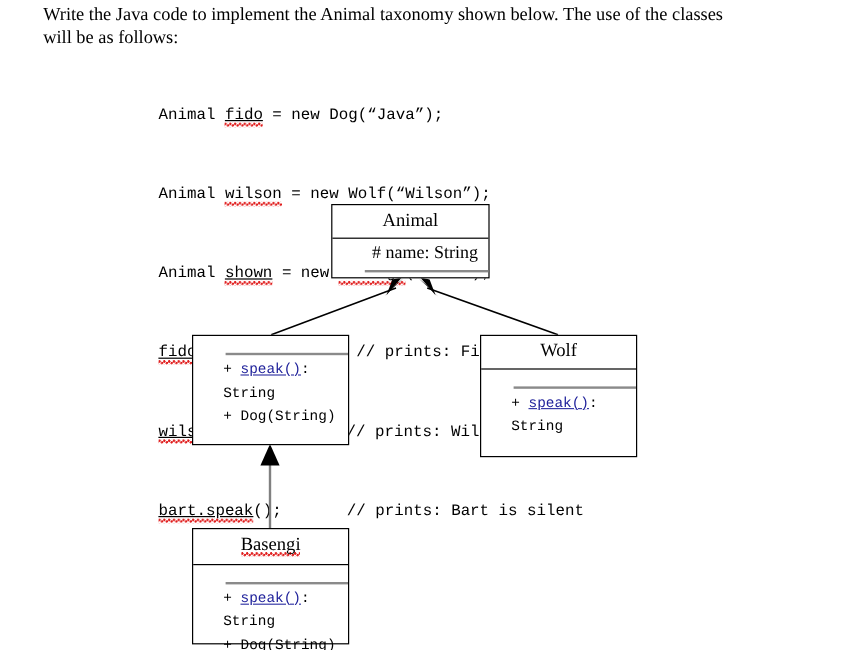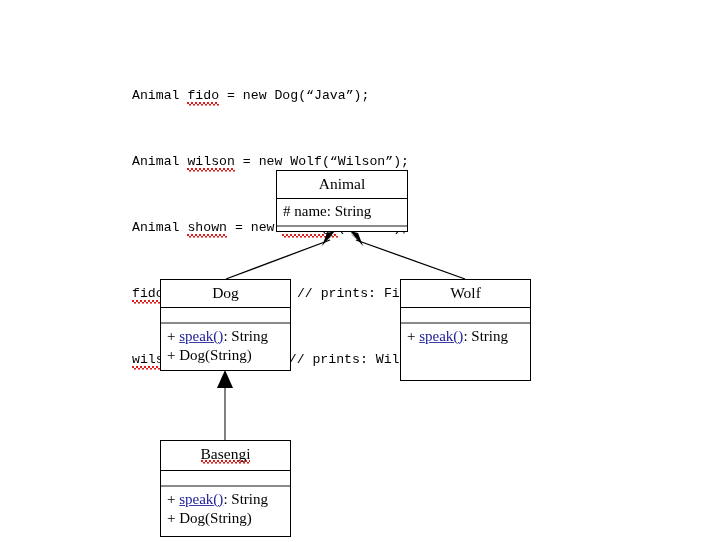--- a/index.html
+++ b/index.html
@@ -53,20 +53,21 @@
     display: inline-block;
     background-image:
       radial-gradient(circle at 1px 1.2px, #e01b1b 0.9px, rgba(255,255,255,0) 1.2px),
       radial-gradient(circle at 3px 2.6px, #e01b1b 0.9px, rgba(255,255,255,0) 1.2px);
     background-size: 4px 4px;
     background-repeat: repeat-x;
     background-position: 0 100%;
     padding-bottom: 2px;
   }
   .sq-ul {
+    text-decoration: underline;
     text-decoration-color: #000000;
     text-underline-offset: 1px;
     text-align: center;
   }
 
   
   .uml-box {
     position: absolute;
     box-sizing: border-box;
     border: 1.3px solid #000000;
@@ -84,32 +85,34 @@
   }
   .uml-attrs {
     box-sizing: border-box;
     font-family: "Liberation Serif", "DejaVu Serif", serif;
     font-size: 15px;
     line-height: 1;
     padding: 5px 0 6px 6px;
     border-bottom: 2.2px solid #8a8a8a;
     color: #000000;
     min-height: 12px;
+    margin-left: 27px;
   }
   .uml-attrs.empty {
     padding: 0;
     height: 16px;
   }
   .uml-ops {
     box-sizing: border-box;
-    font-family: Liberation Serif, serif;
-    font-size: 15px;
+    font-family: Liberation Mono, monospace;
+    font-size: 12px;
     line-height: 19.5px;
     padding: 3px 0 3px 6px;
     color: #000000;
+    margin-left: 19px;
   }
   .uml-ops.empty {
     height: 18px;
     padding: 0;
   }
   .op-link {
     color: #20229b;
     text-decoration: underline;
     text-decoration-color: #3a3ca8;
   }
@@ -122,33 +125,39 @@
     width: 710px;
     height: 542px;
     pointer-events: none;
   }
 </style>
 </head>
 <body>
 
 <div id="page">
 
+  <div class="prompt">
+    <span>Write the Java code to implement the Animal taxonomy shown below.  The use of the classes</span>
+    <br>
+    <span>will be as follows:</span>
+  </div>
 
   <div class="code-block">
 
     <div class="code-line"><span>Animal </span><span class="sq sq-ul">fido</span><span> = new Dog(“Java”);</span></div>
 
     <div class="code-line"><span>Animal </span><span class="sq">wilson</span><span> = new Wolf(“Wilson”);</span></div>
 
     <div class="code-line"><span>Animal </span><span class="sq sq-ul">shown</span><span> = new </span><span class="sq">Basengi</span><span>(“Bart”);</span></div>
 
     <div class="code-line"><span class="sq sq-ul">fido.speak</span><span>();</span><span style="display:inline-block;width:62px"></span><span class="code-comment">// prints: Fido barks!</span></div>
 
     <div class="code-line"><span class="sq sq-ul">wilson.speak</span><span>();</span><span style="display:inline-block;width:38px"></span><span class="code-comment">// prints: Wilson howls!</span></div>
 
+    <div class="code-line"><span class="sq sq-ul">bart.speak</span><span>();</span><span style="display:inline-block;width:54px"></span><span class="code-comment">// prints: Bart is silent</span></div>
 
   </div>
 
   <svg id="connectors" viewBox="0 0 710 542" xmlns="http://www.w3.org/2000/svg">
 
     <line x1="226" y1="279" x2="330" y2="240" stroke="#000000" stroke-width="1.3"></line>
     <polygon points="335,231 322,246 327,233" fill="#000000"></polygon>
     <polygon points="336,232 320,247 330,237" fill="#000000"></polygon>
 
     <line x1="465" y1="279" x2="356" y2="240" stroke="#000000" stroke-width="1.3"></line>
@@ -159,21 +168,20 @@
     <polygon points="225,370 217,388 233,388" fill="#000000"></polygon>
   </svg>
 
   <div class="uml-box" id="box-animal" style="left:276px; top:170px; width:132px; height:62px;">
     <div class="uml-title">Animal</div>
     <div class="uml-attrs"># name: String</div>
     <div class="uml-ops empty"></div>
   </div>
 
   <div class="uml-box" id="box-dog" style="left:160px; top:279px; width:131px; height:92px;">
-    <div class="uml-title">Dog</div>
     <div class="uml-attrs empty"></div>
     <div class="uml-ops">
       <div><span>+</span>&nbsp;<span class="op-link">speak()</span><span>: String</span></div>
       <div><span>+</span>&nbsp;<span>Dog(String)</span></div>
     </div>
   </div>
 
   <div class="uml-box" id="box-wolf" style="left:400px; top:279px; width:131px; height:102px;">
     <div class="uml-title">Wolf</div>
     <div class="uml-attrs empty"></div>

